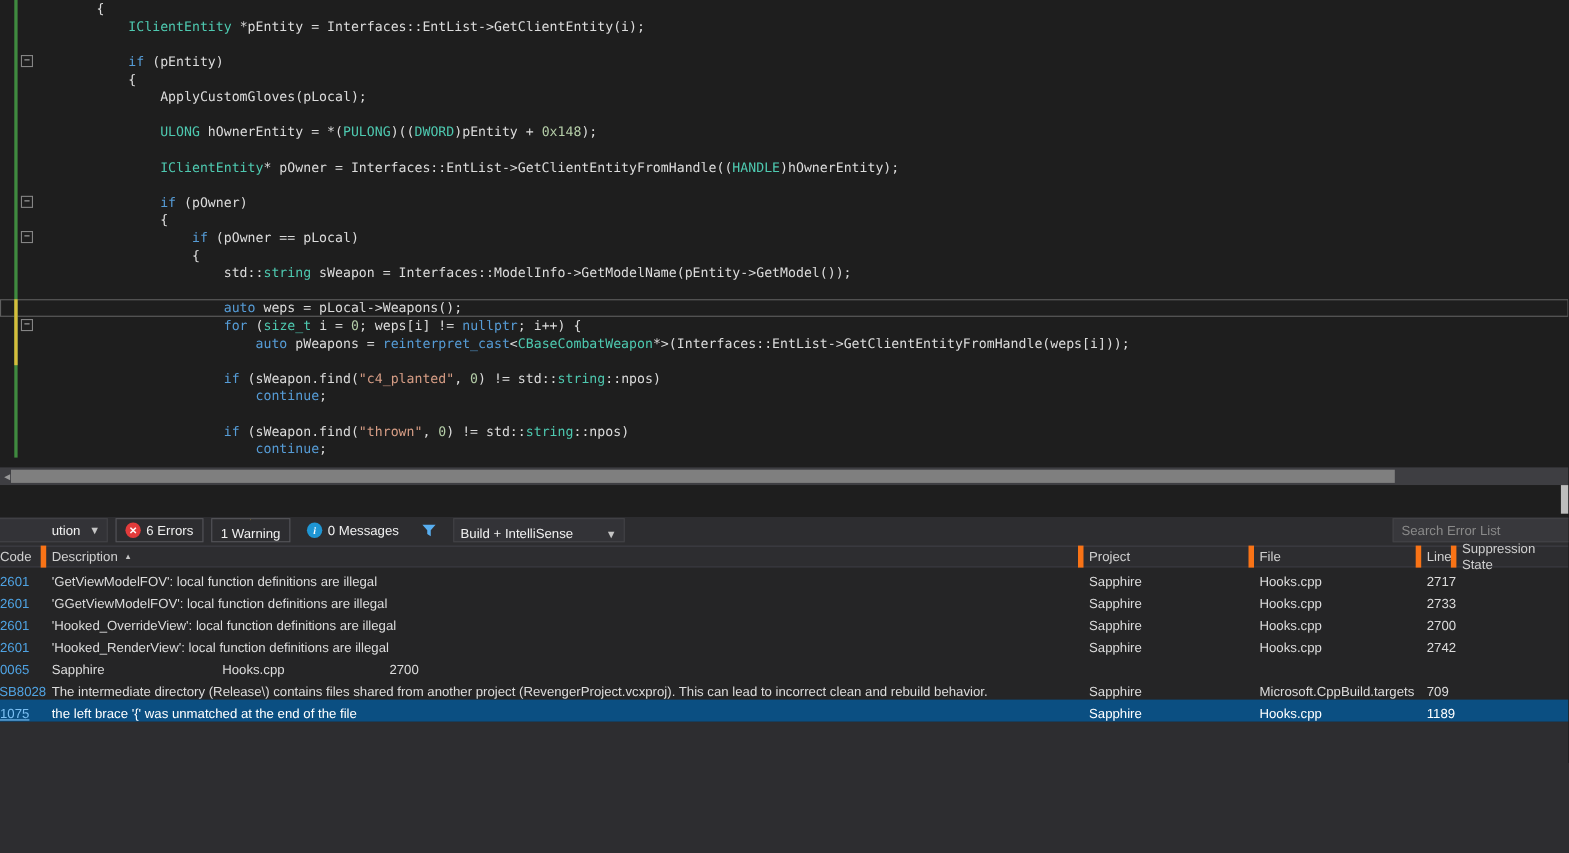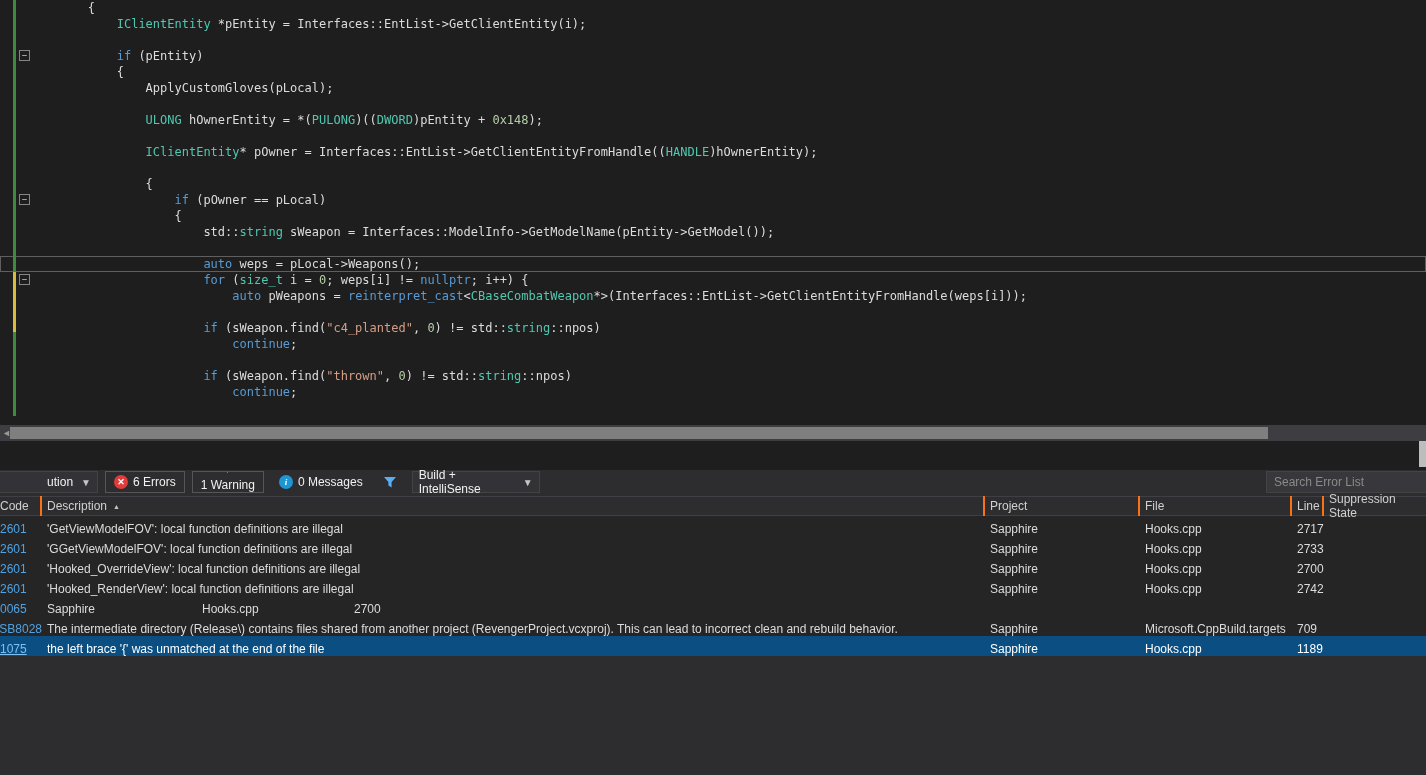--- a/index.html
+++ b/index.html
@@ -66,21 +66,21 @@
     color:#dcdcdc; font-size:12px; padding:0 7px; outline:none;
     font-family:"Liberation Sans", sans-serif;
   }
   .search-box input::placeholder { color:#8a8a8a; }
 
   .grid-header {
     display:flex; height:20px; margin-top:2px; background:#2d2d30;
     border-top:1px solid #3f3f46; border-bottom:1px solid #3f3f46;
     color:#d0d0d0; font-size:12px; align-items:center;
   }
-  .hcell { border-right:2px solid #f97316; height:20px; display:flex; align-items:center; padding-left:5px; }
+  .hcell { border-right:5px solid #f97316; height:20px; display:flex; align-items:center; padding-left:5px; }
   .sort-arrow { font-size:7px; margin-left:6px; }
 
   .err-rows { background:#252526; }
   .err-row { display:flex; height:20px; align-items:flex-end; font-size:12px; color:#dcdcdc; }
   .err-row.selected { background:#0b4f82; color:#ffffff; }
   .cell { overflow:hidden; white-space:nowrap; padding-left:5px; }
   .col-code { width:42px; padding-left:0; direction:rtl; text-align:left; }
   .col-desc { width:943px; }
   .col-project { width:155px; }
   .col-file { width:152px; }
@@ -102,20 +102,21 @@
         <div class="code-line"><span class="gutter"></span><span>            </span><span class="tok-t">IClientEntity</span><span class="tok-p"> *pEntity = Interfaces::EntList-&gt;GetClientEntity(i);</span></div>
         <div class="code-line"><span class="gutter"></span><span></span></div>
         <div class="code-line"><span class="gutter"><span class="fold-box">−</span></span><span>            </span><span class="tok-k">if</span><span class="tok-p"> (pEntity)</span></div>
         <div class="code-line"><span class="gutter"></span><span>            </span><span class="tok-p">{</span></div>
         <div class="code-line"><span class="gutter"></span><span>                </span><span class="tok-p">ApplyCustomGloves(pLocal);</span></div>
         <div class="code-line"><span class="gutter"></span><span></span></div>
         <div class="code-line"><span class="gutter"></span><span>                </span><span class="tok-t">ULONG</span><span class="tok-p"> hOwnerEntity = *(</span><span class="tok-t">PULONG</span><span class="tok-p">)((</span><span class="tok-t">DWORD</span><span class="tok-p">)pEntity + </span><span class="tok-n">0x148</span><span class="tok-p">);</span></div>
         <div class="code-line"><span class="gutter"></span><span></span></div>
         <div class="code-line"><span class="gutter"></span><span>                </span><span class="tok-t">IClientEntity</span><span class="tok-p">* pOwner = Interfaces::EntList-&gt;GetClientEntityFromHandle((</span><span class="tok-t">HANDLE</span><span class="tok-p">)hOwnerEntity);</span></div>
         <div class="code-line"><span class="gutter"></span><span></span></div>
+        <div class="code-line"><span class="gutter"><span class="fold-box">−</span></span><span>                </span><span class="tok-k">if</span><span class="tok-p"> (pOwner)</span></div>
         <div class="code-line"><span class="gutter"></span><span>                </span><span class="tok-p">{</span></div>
         <div class="code-line"><span class="gutter"><span class="fold-box">−</span></span><span>                    </span><span class="tok-k">if</span><span class="tok-p"> (pOwner == pLocal)</span></div>
         <div class="code-line"><span class="gutter"></span><span>                    </span><span class="tok-p">{</span></div>
         <div class="code-line"><span class="gutter"></span><span>                        </span><span class="tok-p">std::</span><span class="tok-t">string</span><span class="tok-p"> sWeapon = Interfaces::ModelInfo-&gt;GetModelName(pEntity-&gt;GetModel());</span></div>
         <div class="code-line"><span class="gutter"></span><span></span></div>
         <div class="code-line current-line"><span class="gutter"></span><span>                        </span><span class="tok-k">auto</span><span class="tok-p"> weps = pLocal-&gt;Weapons();</span></div>
         <div class="code-line"><span class="gutter"><span class="fold-box">−</span></span><span>                        </span><span class="tok-k">for</span><span class="tok-p"> (</span><span class="tok-t">size_t</span><span class="tok-p"> i = </span><span class="tok-n">0</span><span class="tok-p">; weps[i] != </span><span class="tok-k">nullptr</span><span class="tok-p">; i++) {</span></div>
         <div class="code-line"><span class="gutter"></span><span>                            </span><span class="tok-k">auto</span><span class="tok-p"> pWeapons = </span><span class="tok-k">reinterpret_cast</span><span class="tok-p">&lt;</span><span class="tok-t">CBaseCombatWeapon</span><span class="tok-p">*&gt;(Interfaces::EntList-&gt;GetClientEntityFromHandle(weps[i]));</span></div>
         <div class="code-line"><span class="gutter"></span><span></span></div>
         <div class="code-line"><span class="gutter"></span><span>                        </span><span class="tok-k">if</span><span class="tok-p"> (sWeapon.find(</span><span class="tok-s">"c4_planted"</span><span class="tok-p">, </span><span class="tok-n">0</span><span class="tok-p">) != std::</span><span class="tok-t">string</span><span class="tok-p">::npos)</span></div>
@@ -154,21 +155,21 @@
       </div>
       <div class="tool-btn" style="margin-left:7px;">
         <span class="ic-circle ic-info">i</span>
         <span>0 Messages</span>
       </div>
       <div class="tool-btn" style="margin-left:8px; padding:0 4px;">
         <svg width="15" height="14" viewBox="0 0 15 14">
             <path d="M1 2 H13 L8.6 7 V12.5 L5.4 10.5 V7 Z" fill="#58aef0"></path>
           </svg>
       </div>
-      <div class="combo" style="margin-left:10px; width:128px; justify-content:space-between;">
+      <div class="combo" style="margin-left:10px; width:156px; justify-content:space-between;align-items:flex-end;">
         <span>Build + IntelliSense</span>
         <span class="arrow">▼</span>
       </div>
       <div class="search-box">
         <input type="text" placeholder="Search Error List" style="">
       </div>
     </div>
 
     <div class="grid-header">
       <div class="hcell col-code" style="direction:ltr;">

